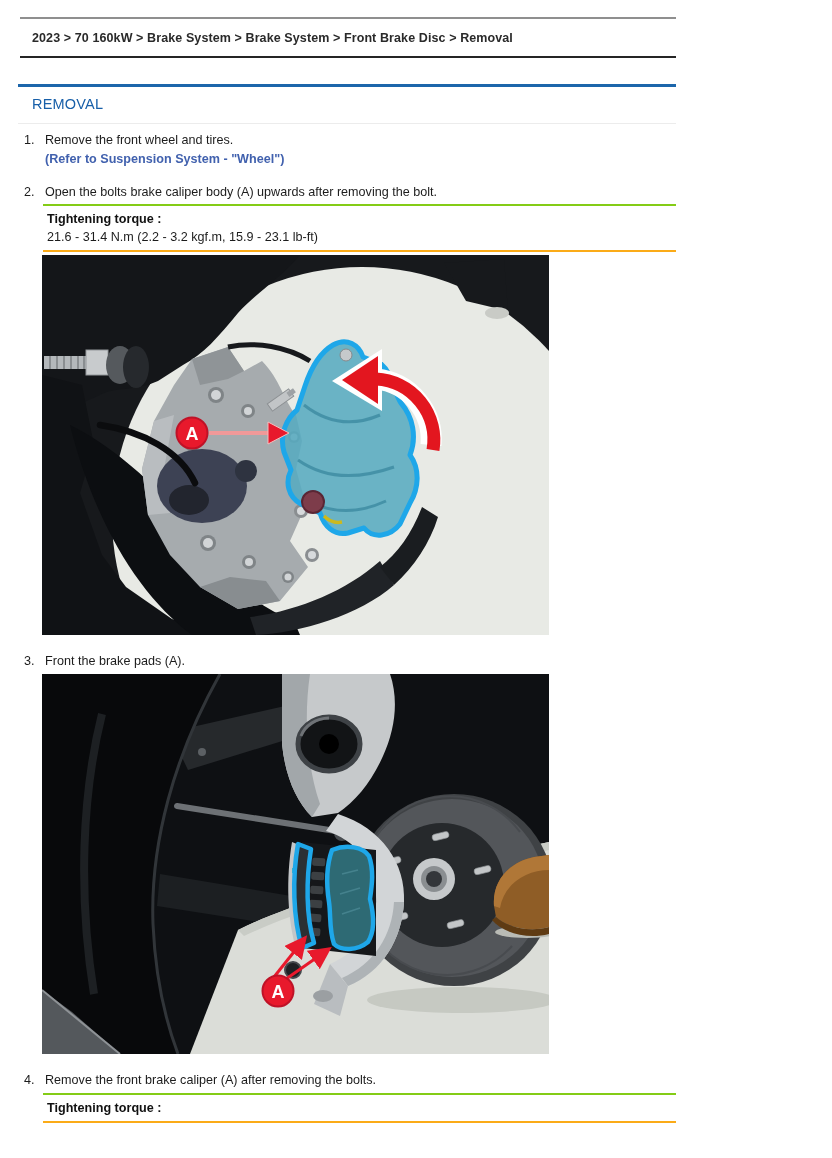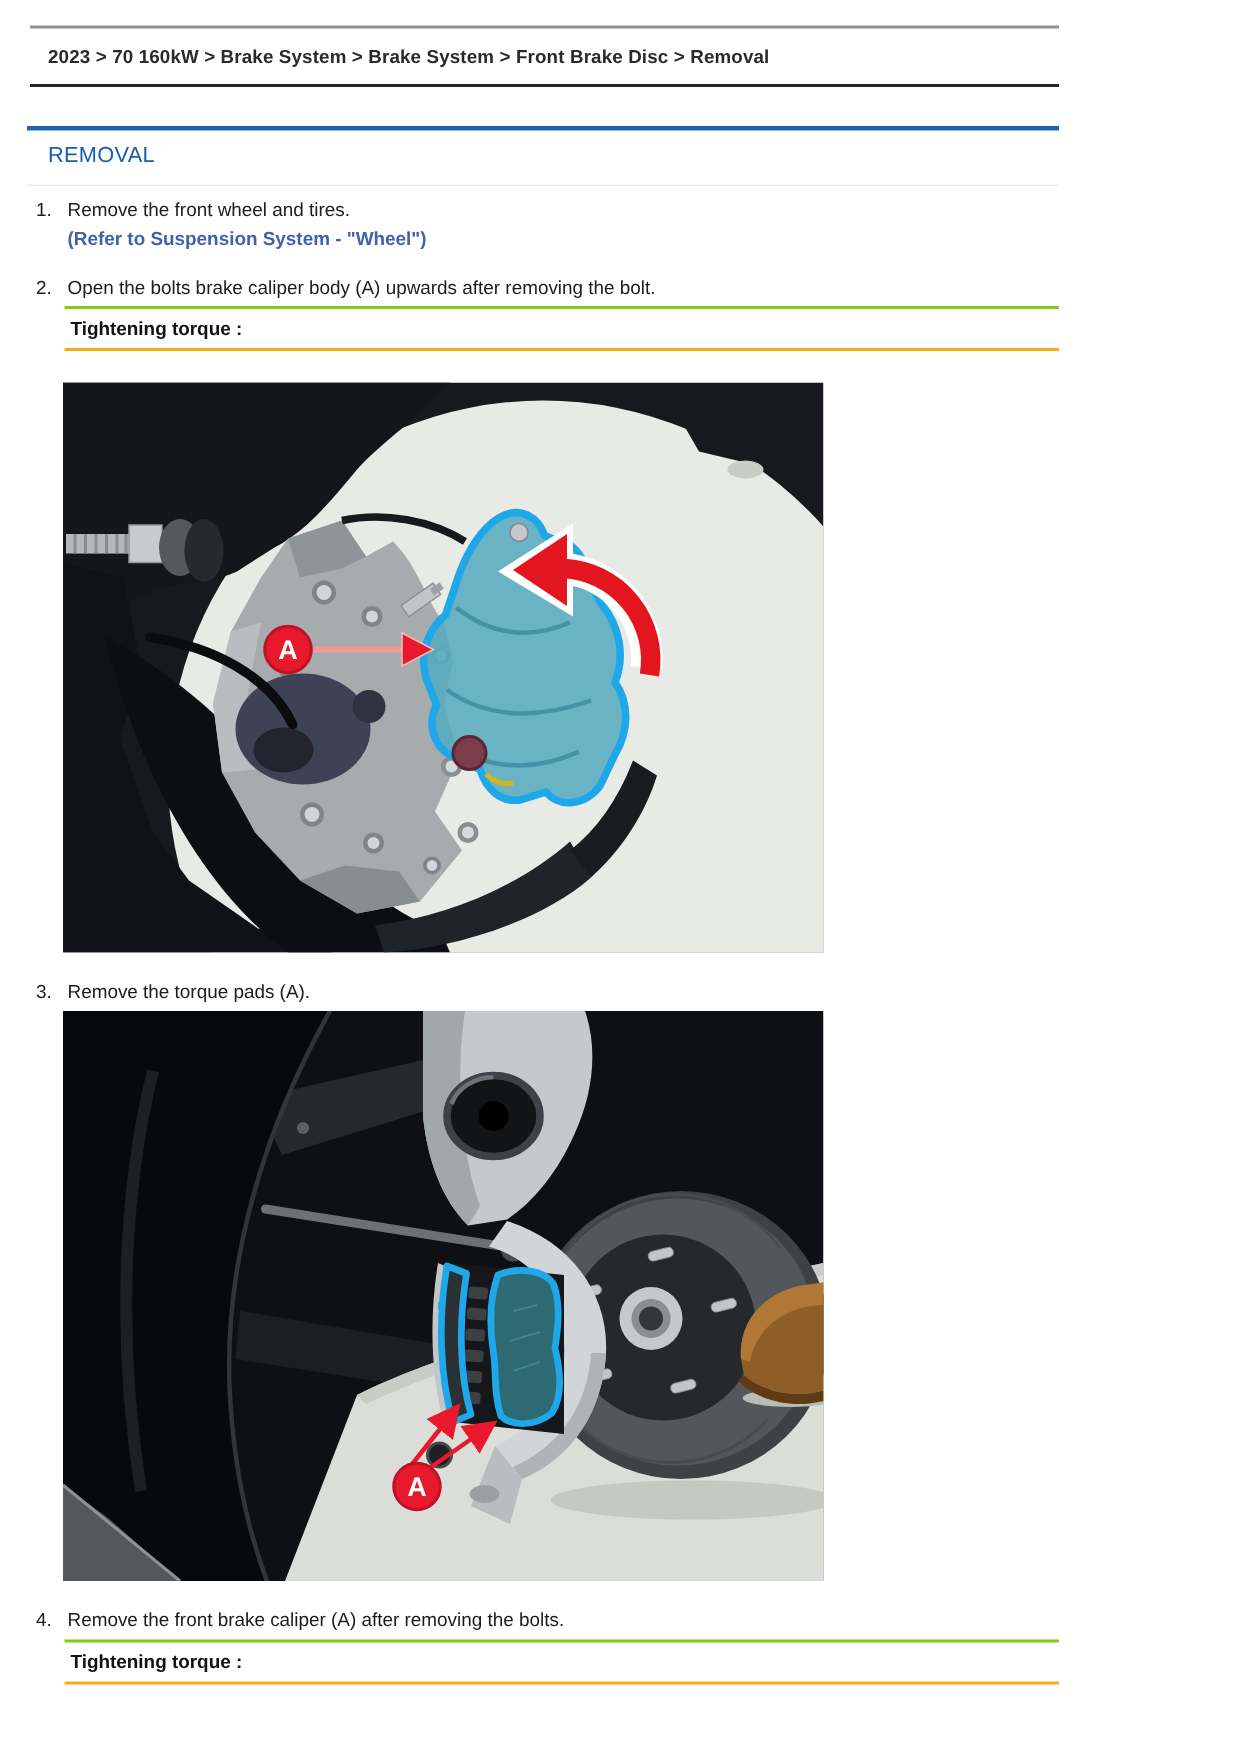--- a/index.html
+++ b/index.html
@@ -1,17 +1,17 @@
 <!DOCTYPE html>
 <html><head>
 <meta charset="utf-8">
 <style>
   html,body{margin:0;padding:0;background:#fff;}
   body{width:832px;height:1158px;font-family:"Liberation Sans","DejaVu Sans",sans-serif;color:#1e1e1e;}
-  .page{position:relative;width:676px;height:1158px;overflow:hidden;background:#fff;padding-left:30px;}
+  .page{position:relative;width:676px;height:1158px;overflow:hidden;background:#fff;}
   .abs{position:absolute;}
 
   
   .crumbbar{left:20px;top:17px;width:792px;height:37px;
     border-top:2px solid #8f8f8f;border-bottom:2px solid #252525;
     display:flex;align-items:center;justify-content:space-between;
     padding:0;box-sizing:content-box;}
   .crumbtext{font-weight:bold;font-size:12.5px;color:#2a2a2a;padding-left:12px;letter-spacing:.1px;white-space:nowrap;}
   .chev{width:30px;height:30px;display:flex;align-items:center;justify-content:center;cursor:pointer;}
 
@@ -61,20 +61,21 @@
     </span>
   </div>
 
   <div class="abs step" style="top:183px;">
     <span class="num">2.</span>
     <span class="body">Open the bolts brake caliper body (A) upwards after removing the bolt.</span>
   </div>
 
   <div class="abs torque" style="top:204px;">
     <div class="t-label">Tightening torque :</div>
+    <div class="t-value">21.6 - 31.4 N.m (2.2 - 3.2 kgf.m, 15.9 - 23.1 lb-ft)</div>
   </div>
 
   <svg class="abs fig" style="top:255px;" viewBox="0 0 507 380">
     <g>
       <rect width="507" height="380" fill="#17191c"></rect>
       <circle cx="320" cy="262" r="250" fill="#e8eae5"></circle>
       <path d="M402,8 L462,4 L466,56 L424,46 Z" fill="#17191c"></path>
       <ellipse cx="455" cy="58" rx="12" ry="6" fill="#c9cbc6"></ellipse>
       <path d="M0,0 H258 C240,22 214,38 196,58 C176,82 162,99 141,110 L116,126 C92,137 72,131 56,141 L30,152 L0,163 Z" fill="#141619"></path>
       <path d="M0,120 L40,130 L52,190 L38,238 L60,300 L84,332 L130,364 L180,380 L0,380 Z" fill="#101215"></path>
@@ -142,21 +143,21 @@
     <g>
       <line x1="167" y1="178" x2="228" y2="178" stroke="#f19999" stroke-width="4"></line>
       <polygon points="226,167 247,178 226,189" fill="#e8192c" stroke="#f6bcbc" stroke-width="1"></polygon>
       <circle cx="150" cy="178" r="15.5" fill="#e8192c" stroke="#bf1227" stroke-width="2"></circle>
       <text class="callout-letter" x="150" y="184.5" text-anchor="middle" font-size="18" font-weight="bold" fill="#ffffff">A</text>
     </g>
   </svg>
 
   <div class="abs step" style="top:652px;">
     <span class="num">3.</span>
-    <span class="body">Remove the torque pads (A).</span>
+    <span class="body">Front the brake pads (A).</span>
   </div>
 
   <svg class="abs fig" style="top:674px;" viewBox="0 0 507 380">
     <defs>
       <marker id="ar2" viewBox="0 0 10 10" refX="8.5" refY="5" markerWidth="7.5" markerHeight="7.5" orient="auto">
         <path d="M0,0 L10,5 L0,10 Z" fill="#e8192c"></path>
       </marker>
     </defs>
     <g>
       <rect width="507" height="380" fill="#0e1013"></rect>

